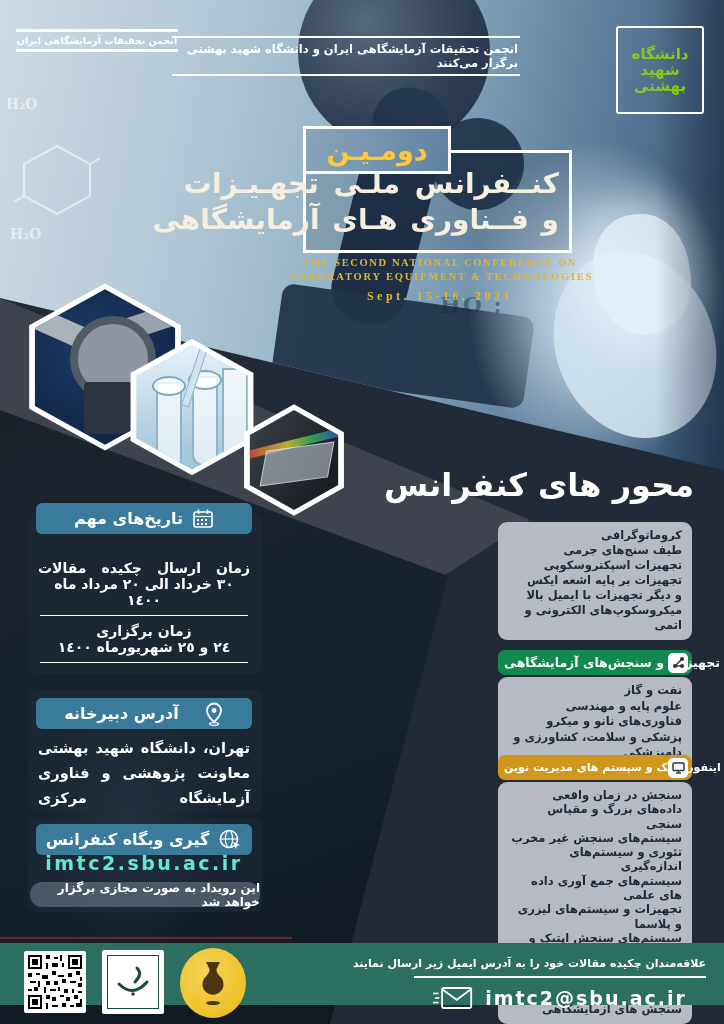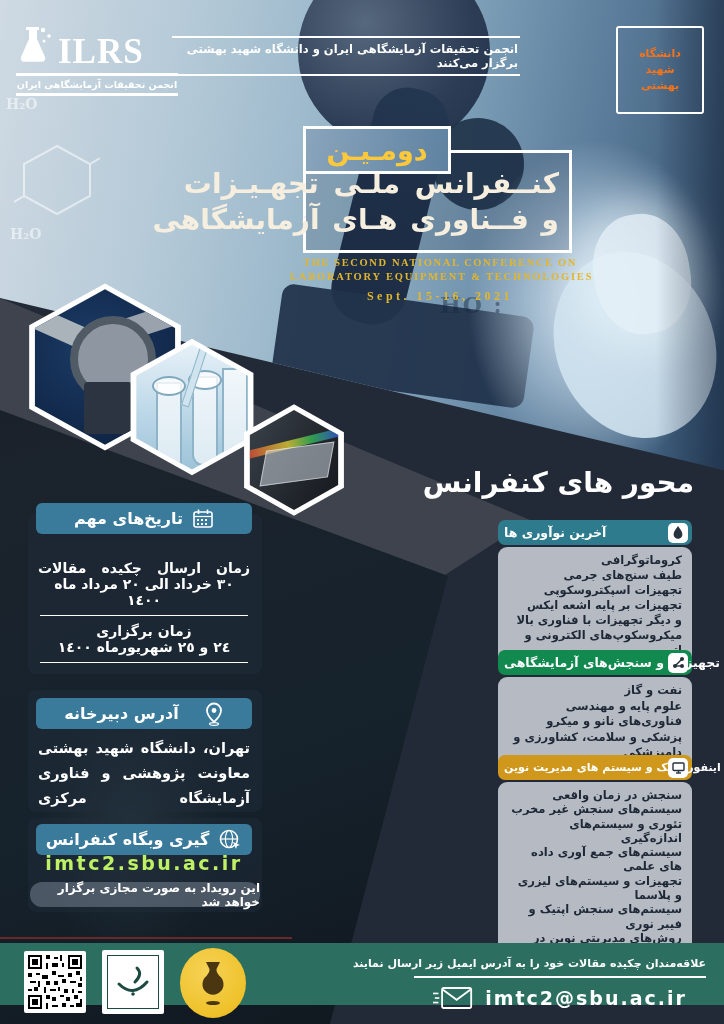--- a/index.html
+++ b/index.html
@@ -63,40 +63,40 @@
   
   .banner{position:absolute;left:172px;top:36px;width:344px;z-index:6;
     border-top:2.5px solid #fff;border-bottom:2.5px solid #fff;padding:4px 2px;
     color:#fff;font-size:11.5px;font-weight:bold;text-align:right;direction:rtl;}
   .ilrs{position:absolute;left:16px;top:26px;width:162px;z-index:6;color:#fff;}
   .ilrs-row{display:flex;align-items:flex-end;gap:4px;}
   .ilrs-acronym{font-family:"Liberation Serif","DejaVu Serif",serif;font-weight:bold;font-size:35px;line-height:36px;letter-spacing:1px;}
   .ilrs-rule{height:3px;background:#fff;margin-top:3px;}
   .ilrs-sub{direction:rtl;text-align:center;font-size:9.5px;font-weight:bold;margin:3px 0;}
   .sbu{position:absolute;left:616px;top:26px;width:84px;height:84px;z-index:6;border:2.5px solid #fff;border-radius:3px;
-    display:flex;flex-direction:column;align-items:center;justify-content:center;color:#f97316;
-    font-weight:bold;font-size:11px;line-height:16px;direction:rtl;text-align:center;}
+    display:flex;flex-direction:column;align-items:center;justify-content:center;color:#84cc16;
+    font-weight:bold;font-size:15px;line-height:16px;direction:rtl;text-align:center;}
   
   .title-chip{position:absolute;left:303px;top:126px;width:142px;height:42px;z-index:7;
     border:3px solid #fff;background:linear-gradient(100deg,#8aa5bc,#5e82a1);
     display:flex;align-items:center;justify-content:center;
     color:#fdc93b;font-size:27px;font-weight:bold;direction:rtl;}
   .title-box{position:absolute;left:303px;top:150px;width:269px;height:103px;z-index:6;
     border:3px solid #fff;background:rgba(18,32,54,.16);
     display:flex;flex-direction:column;justify-content:center;direction:rtl;
     padding:0 10px;box-sizing:border-box;color:#f6efdf;font-weight:bold;}
   .title-l2{font-size:28px;line-height:36px;word-spacing:5px;white-space:nowrap;}
   .title-l3{font-size:28px;line-height:36px;word-spacing:3px;white-space:nowrap;}
   .en-block{position:absolute;left:290px;top:256px;width:300px;z-index:6;text-align:center;
     color:#e2b62c;font-weight:bold;font-family:Liberation Serif, serif;}
   .en-1{font-size:10.5px;letter-spacing:1.6px;line-height:14px;white-space:nowrap;}
   .en-2{font-size:10.5px;letter-spacing:1.8px;line-height:14px;white-space:nowrap;}
   .en-date{font-size:12px;letter-spacing:3.5px;margin-top:5px;}
   
-  .topics-title{position:absolute;right:30px;top:466px;z-index:6;color:#fff;font-size:28px;font-weight:bold;direction:rtl;white-space:nowrap;}
+  .topics-title{position:absolute;right:30px;top:466px;z-index:6;color:#fff;font-size:32px;font-weight:bold;direction:rtl;white-space:nowrap;}
   .tbox{position:absolute;left:498px;width:194px;z-index:6;}
   .t1{top:520px;} .t2{top:650px;} .t3{top:755px;}
   .thead{position:relative;height:25px;border-radius:7px;display:flex;align-items:center;justify-content:flex-end;
     padding:0 32px 0 6px;box-sizing:border-box;color:#fff;font-weight:bold;font-size:12.5px;direction:rtl;white-space:nowrap;}
   .t1 .thead{background:#2d7b8d;}
   .t2 .thead{background:#11894f;}
   .t3 .thead{background:#d0971d;font-size:11px;}
   .tchip{position:absolute;right:4px;top:2.5px;width:20px;height:20px;background:#fff;border-radius:5px;
     display:flex;align-items:center;justify-content:center;}
   .tbody{margin-top:2px;background:#b5bac3;border-radius:9px;padding:6px 10px 7px;box-sizing:border-box;
@@ -108,21 +108,21 @@
   .lhead{position:absolute;left:36px;width:216px;height:31px;background:#3a7a9b;border-radius:6px;z-index:6;
     display:flex;align-items:center;justify-content:center;gap:9px;direction:rtl;
     color:#fff;font-weight:bold;font-size:16px;}
   .h-dates{top:503px;} .h-addr{top:698px;gap:25px;} .h-web{top:824px;}
   .dates-body{position:absolute;left:38px;top:560px;width:212px;z-index:6;color:#fff;font-weight:bold;
     font-size:14px;text-align:center;direction:rtl;}
   .jline{text-align:justify;text-align-last:justify;}
   .d-rule{border:0;border-top:1.5px solid #fff;margin:7px 2px;}
   .addr-body{position:absolute;left:38px;top:736px;width:212px;z-index:6;color:#fff;font-weight:bold;
     font-size:14.5px;line-height:25px;direction:rtl;}
-  .web-url{position:absolute;left:36px;top:852px;width:216px;z-index:6;color:#bef264;font-weight:bold;
+  .web-url{position:absolute;left:36px;top:852px;width:216px;z-index:6;color:#5eead4;font-weight:bold;
     font-size:19px;letter-spacing:2.5px;text-align:center;cursor:pointer;}
   .web-note{position:absolute;left:30px;top:882px;width:230px;height:25px;z-index:6;
     background:rgba(125,138,152,.5);border-radius:12px;display:flex;align-items:center;justify-content:center;
     color:#fff;font-weight:bold;font-size:12px;direction:rtl;}
   
   .footer{position:absolute;left:0;top:943px;width:724px;height:62px;background:#2c6f60;z-index:8;}
   .qr{position:absolute;left:24px;top:8px;width:62px;height:62px;background:#fff;border-radius:2px;padding:2px;box-sizing:border-box;}
   .wlogo{position:absolute;left:102px;top:7px;width:62px;height:64px;background:#fff;border-radius:2px;
     display:flex;align-items:center;justify-content:center;}
   .wlogo-in{width:50px;height:52px;border:1.5px solid #1c4a40;display:flex;align-items:center;justify-content:center;}
@@ -184,30 +184,20 @@
   <div class="hex hex3">
     <div class="hex-in">
       <div class="rainbow"></div>
       <div class="prism"></div>
     </div>
   </div>
 
   <div class="banner">انجمن تحقیقات آزمایشگاهی ایران و دانشگاه شهید بهشتی برگزار می‌کنند</div>
 
   <div class="ilrs">
-    <div class="ilrs-row">
-      <svg width="38" height="44" viewBox="0 0 38 44">
-        <path d="M12 3h9v10l8 18a3.5 3.5 0 0 1-3.3 4.8H8.3A3.5 3.5 0 0 1 5 31L13 13V3z" fill="#fff"></path>
-        <rect x="10" y="1" width="13" height="3" fill="#fff"></rect>
-        <circle cx="27" cy="4" r="2.2" fill="#fff"></circle>
-        <circle cx="33" cy="10" r="1.8" fill="#fff"></circle>
-        <circle cx="28" cy="15" r="1.5" fill="#fff"></circle>
-      </svg>
-      <div class="ilrs-acronym">ILRS</div>
-    </div>
     <div class="ilrs-rule"></div>
     <div class="ilrs-sub">انجمن تحقیقات آزمایشگاهی ایران</div>
     <div class="ilrs-rule"></div>
   </div>
 
   <div class="sbu">
     <span>دانشگاه</span>
     <span>شهید</span>
     <span>بهشتی</span>
   </div>
@@ -219,34 +209,26 @@
   </div>
   <div class="en-block">
     <div class="en-1">THE SECOND NATIONAL  CONFERENCE ON</div>
     <div class="en-2">LABORATORY EQUIPMENT  &amp; TECHNOLOGIES</div>
     <div class="en-date">Sept. 15-16, 2021</div>
   </div>
 
   <div class="topics-title">محور های کنفرانس</div>
 
   <div class="tbox t1">
-    <div class="thead">
-      <span>آخرین نوآوری ها</span>
-      <span class="tchip">
-        <svg width="12" height="14" viewBox="0 0 12 14">
-            <path d="M6 0C8 3.2 10.4 5.4 10.4 8.4A4.4 4.4 0 1 1 1.6 8.4C1.6 5.4 4 3.2 6 0Z" fill="#27313f"></path>
-          </svg>
-      </span>
-    </div>
     <div class="tbody">
         <div>کروماتوگرافی</div>
         <div>طیف سنج‌های جرمی</div>
         <div>تجهیزات اسپکتروسکوپی</div>
         <div>تجهیزات بر پایه اشعه ایکس</div>
-        <div>و دیگر تجهیزات با فناوری بالا</div>
+        <div>و دیگر تجهیزات با ایمیل بالا</div>
         <div>میکروسکوپ‌های الکترونی و اتمی</div>
       </div>
   </div>
 
   <div class="tbox t2">
     <div class="thead">
       <span>تجهیزات و سنجش‌های آزمایشگاهی</span>
       <span class="tchip">
         <svg width="13" height="13" viewBox="0 0 13 13">
           <line x1="3" y1="10" x2="10" y2="3" stroke="#27313f" stroke-width="1.4"></line>
@@ -271,20 +253,21 @@
       <span class="tchip">
         <svg width="13" height="12" viewBox="0 0 13 12">
           <rect x="1" y="1" width="11" height="7.5" rx="1" fill="none" stroke="#27313f" stroke-width="1.4"></rect>
           <line x1="4" y1="11" x2="9" y2="11" stroke="#27313f" stroke-width="1.4"></line>
           <line x1="6.5" y1="8.5" x2="6.5" y2="11" stroke="#27313f" stroke-width="1.4"></line>
         </svg>
       </span>
     </div>
     <div class="tbody">
         <div>سنجش در زمان واقعی</div>
+        <div>داده‌های بزرگ و مقیاس سنجی</div>
         <div>سیستم‌های سنجش غیر مخرب</div>
         <div>تئوری و سیستم‌های اندازه‌گیری</div>
         <div>سیستم‌های جمع آوری داده های علمی</div>
         <div>تجهیزات و سیستم‌های لیزری و پلاسما</div>
         <div>سیستم‌های سنجش اپتیک و فیبر نوری</div>
         <div>روش‌های مدیریتی نوین در آزمایشگاه‌های علمی</div>
         <div>پردازش سیگنال و تصویر در سنجش های آزمایشگاهی</div>
       </div>
   </div>
 

